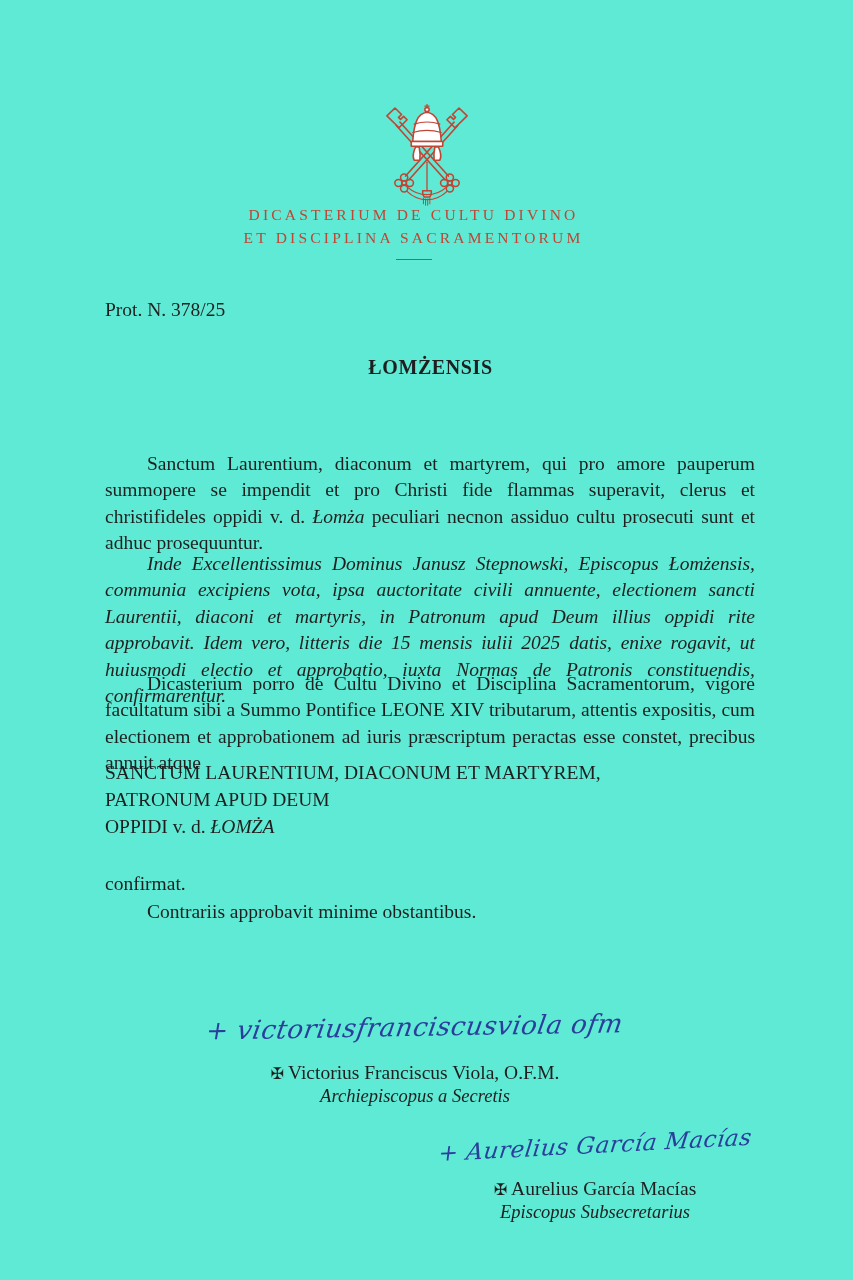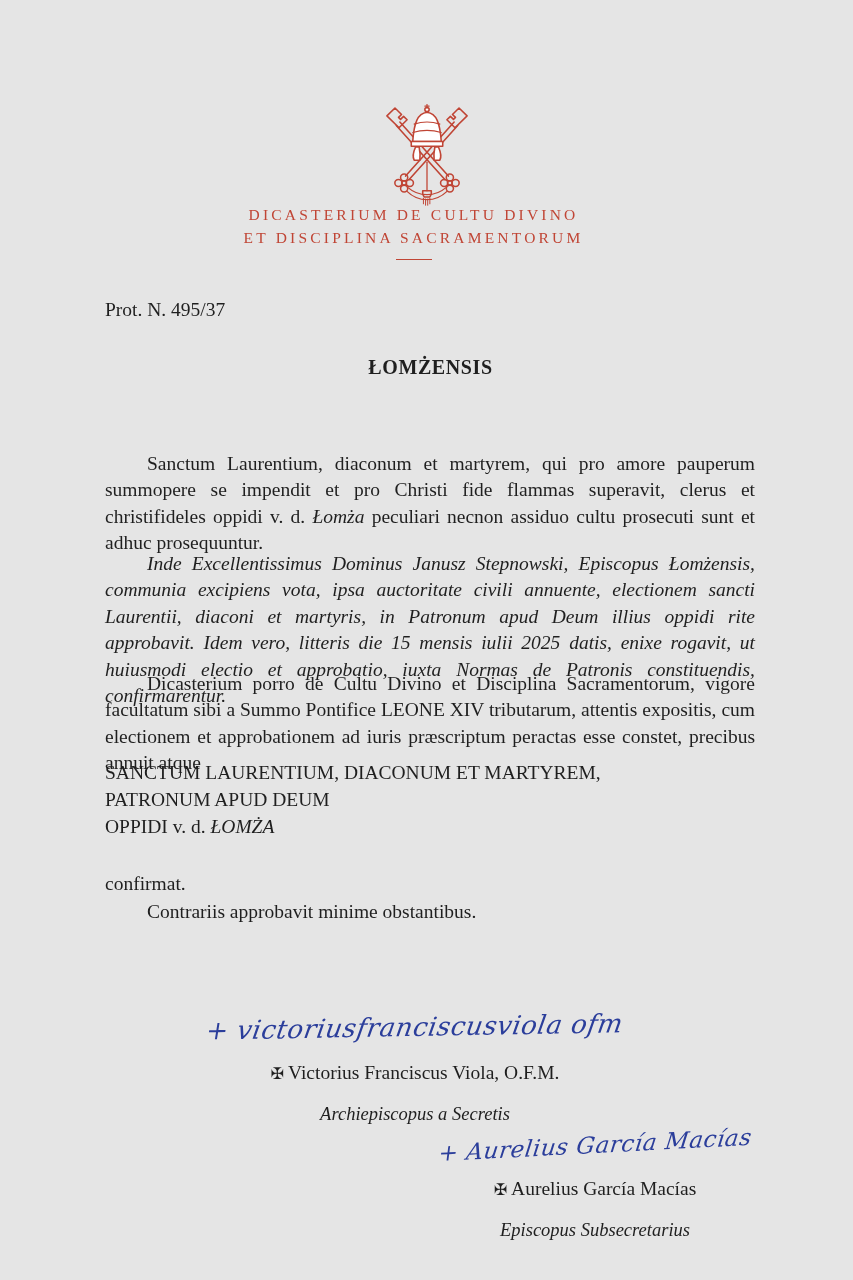--- a/index.html
+++ b/index.html
@@ -1,20 +1,20 @@
 <!DOCTYPE html>
 <html><head>
 <meta charset="utf-8">
 <style>
   html, body { margin: 0; padding: 0; background: #ffffff; }
   .page {
     position: relative;
     width: 853px;
     height: 1280px;
-    background: #e5e5e5;
+    background: #5eead4;
     font-family: "Liberation Serif", serif;
     color: #1f1f1f;
     overflow: hidden;
   }
   .emblem {
     position: absolute;
     top: 104px;
     left: 50%;
     transform: translateX(-50%);
   }
@@ -96,21 +96,21 @@
     font-size: 19.5px;
   }
   .cross {
     font-family: "DejaVu Sans", sans-serif;
     font-size: 16px;
     padding-right: 4px;
   }
   .sig-title {
     font-style: italic;
     font-size: 18.5px;
-    margin-top: 20px;
+    margin-top: 2px;
   }
 </style>
 </head>
 <body>
 
 <div class="page">
 
   <svg class="emblem" width="100" height="104" viewBox="0 0 140 150" preserveAspectRatio="none">
     <g stroke="#c04535" fill="none" stroke-width="2.2" stroke-linecap="round" stroke-linejoin="round">
 
@@ -157,21 +157,21 @@
       <path d="M70,0 v6 M67,3 h6" stroke-width="1.6"></path>
     </g>
   </svg>
 
   <div class="letterhead">
     <div>DICASTERIUM DE CULTU DIVINO</div>
     <div>ET DISCIPLINA SACRAMENTORUM</div>
     <div class="rule"></div>
   </div>
 
-  <div class="prot">Prot. N. 495/37</div>
+  <div class="prot">Prot. N. 378/25</div>
 
   <div class="title">ŁOMŻENSIS</div>
 
   <p class="para indent p1"><span>Sanctum Laurentium, diaconum et martyrem, qui pro amore pauperum summopere se impendit et pro Christi fide flammas superavit, clerus et christifideles oppidi v. d. </span><i>Łomża</i><span> peculiari necnon assiduo cultu prosecuti sunt et adhuc prosequuntur.</span></p>
 
   <p class="para indent p2">Inde Excellentissimus Dominus Janusz Stepnowski, Episcopus Łomżensis, communia excipiens vota, ipsa auctoritate civili annuente, electionem sancti Laurentii, diaconi et martyris, in Patronum apud Deum illius oppidi rite approbavit. Idem vero, litteris die 15 mensis iulii 2025 datis, enixe rogavit, ut huiusmodi electio et approbatio, iuxta Normas de Patronis constituendis, confirmarentur.</p>
 
   <p class="para indent p3">Dicasterium porro de Cultu Divino et Disciplina Sacramentorum, vigore facultatum sibi a Summo Pontifice LEONE XIV tributarum, attentis expositis, cum electionem et approbationem ad iuris præscriptum peractas esse constet, precibus annuit atque</p>
 
   <div class="decree">

